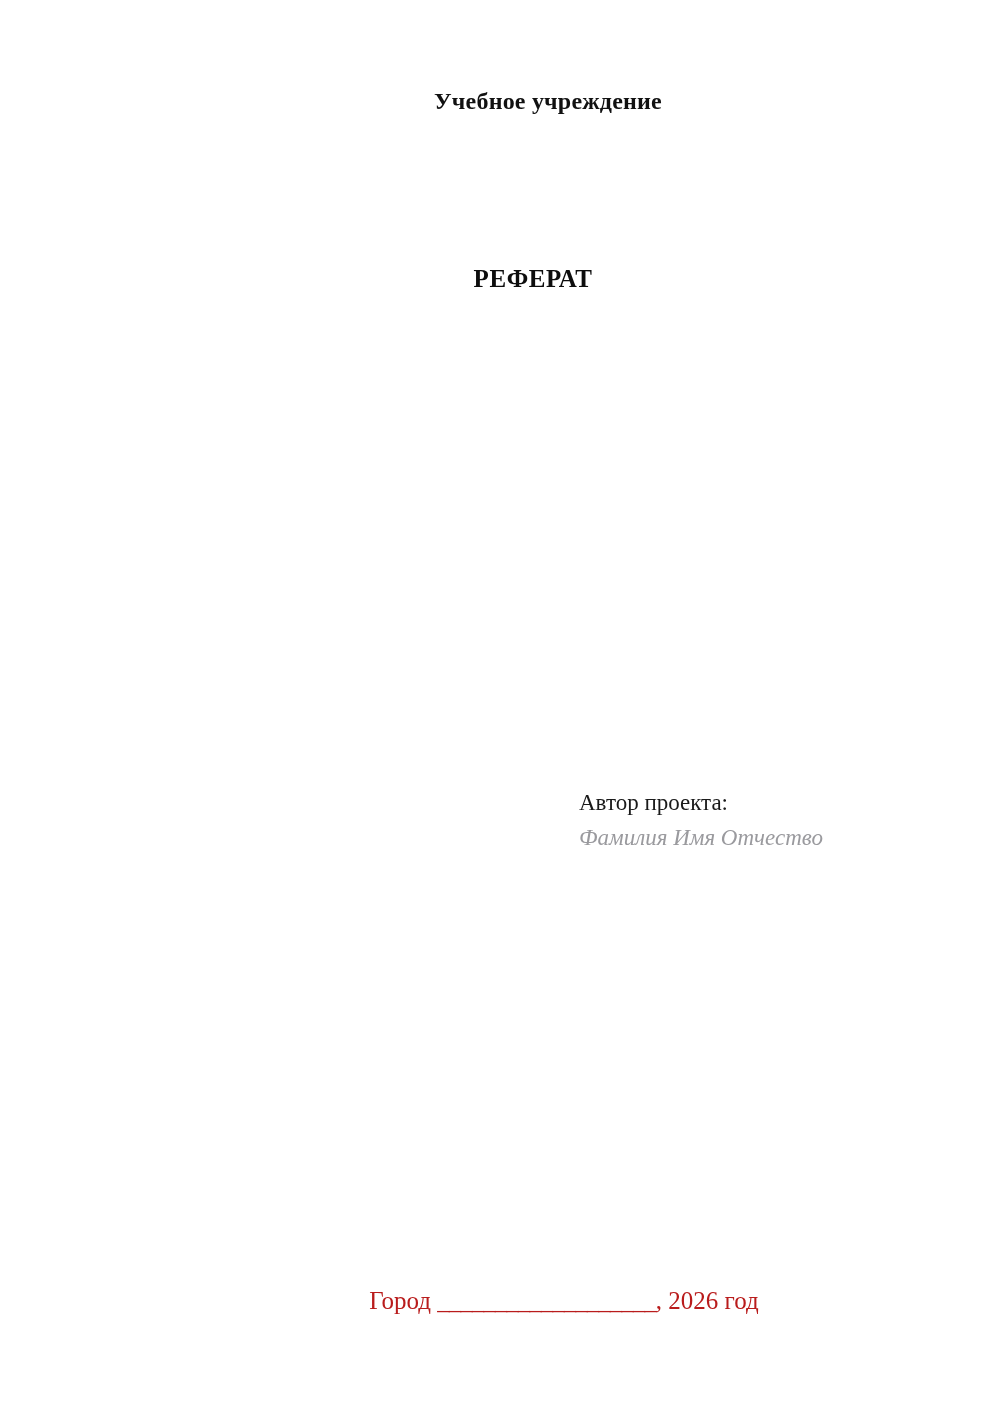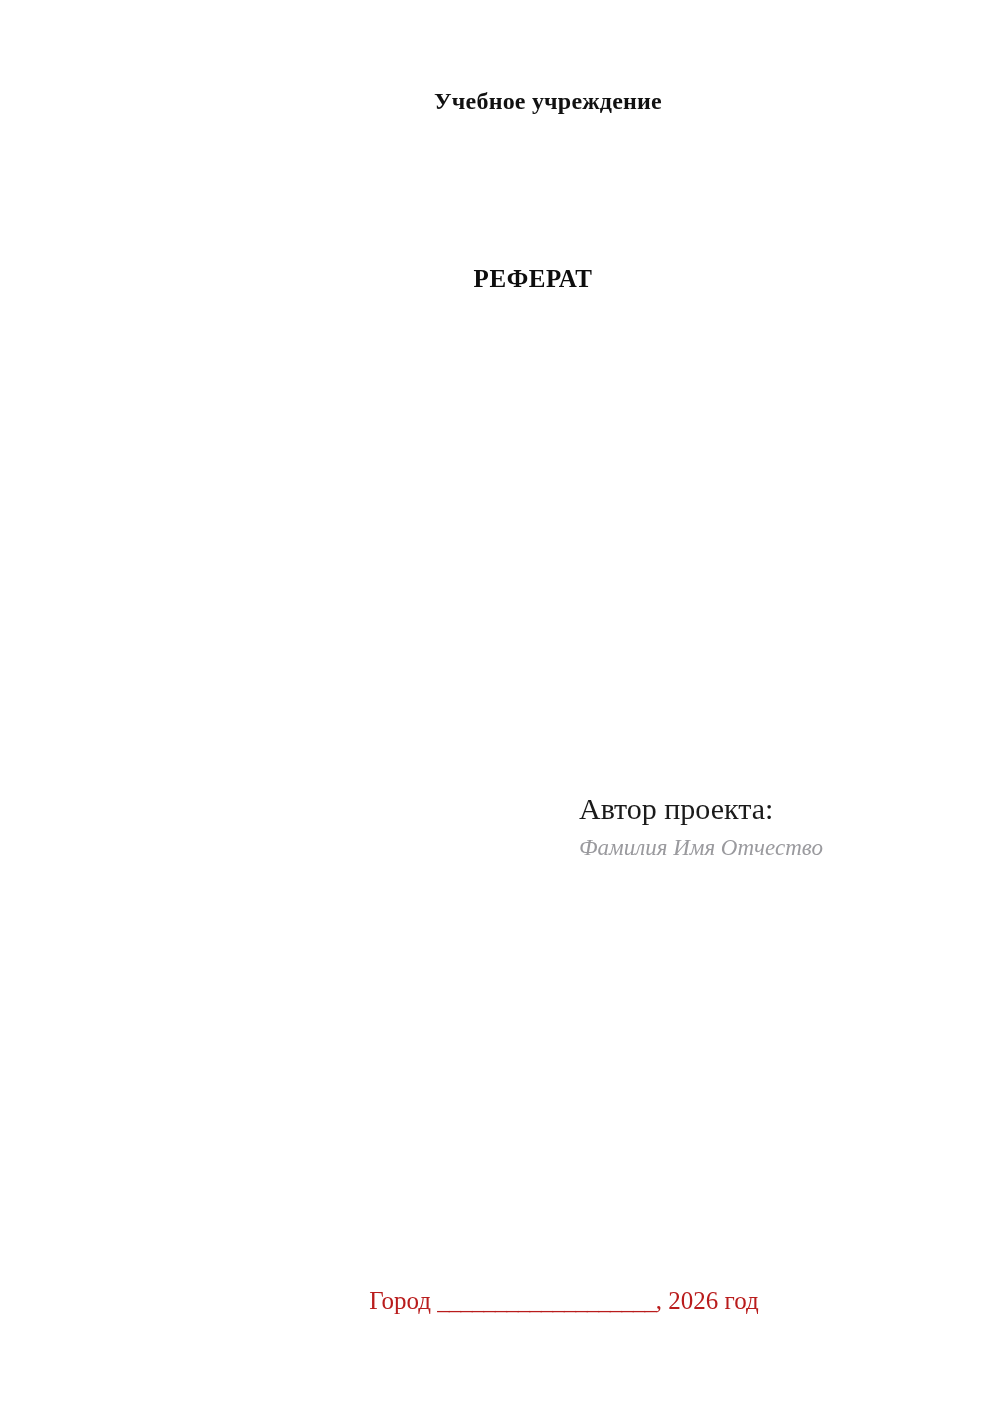--- a/index.html
+++ b/index.html
@@ -67,21 +67,21 @@
 
   
   .credits {
     position: absolute;
     top: 786px;
     left: 531px;
     width: 420px;
     text-align: left;
   }
   .credit-label {
-    font-size: 30px;
+    font-size: 23px;
     font-weight: 400;
     color: #1a1a1a;
     line-height: 1.5;
     margin: 0;
   }
   .credit-value {
     font-size: 23px;
     font-weight: 400;
     color: #9a9a9e;
     line-height: 1.5;

